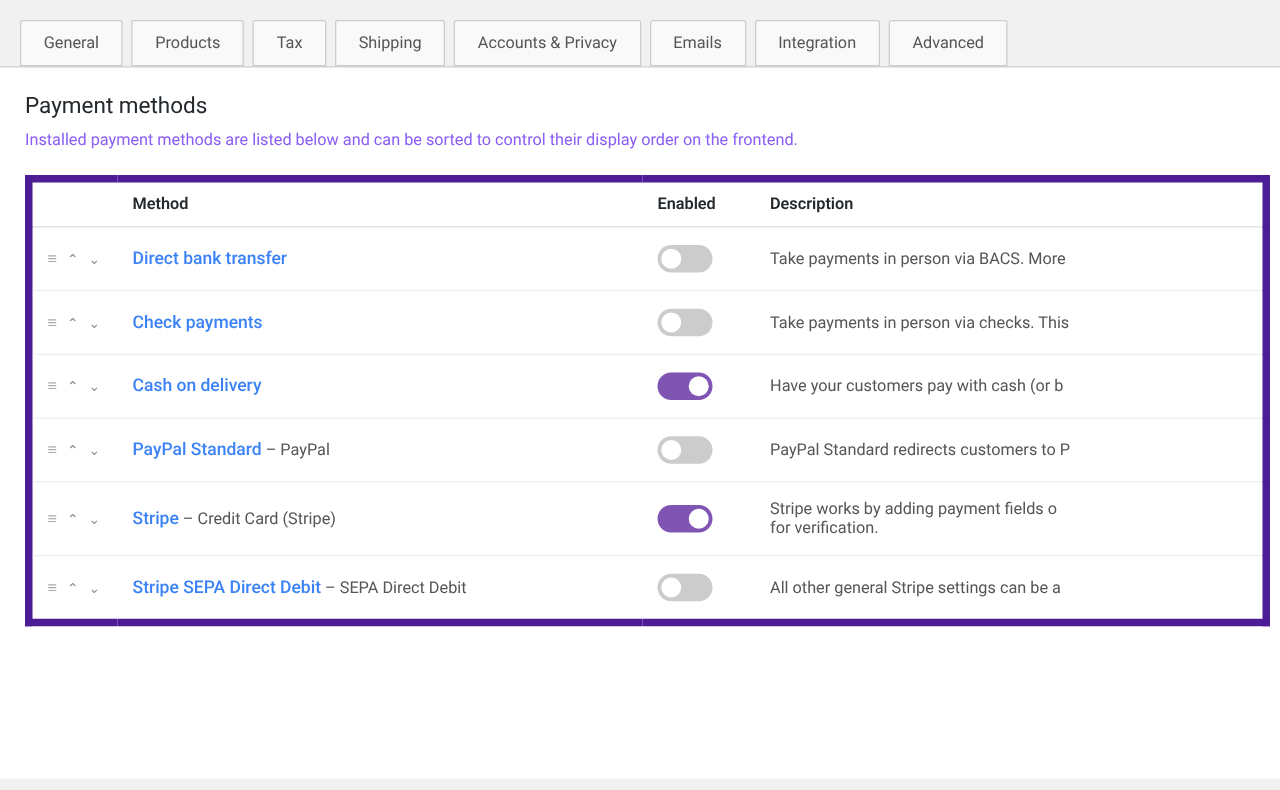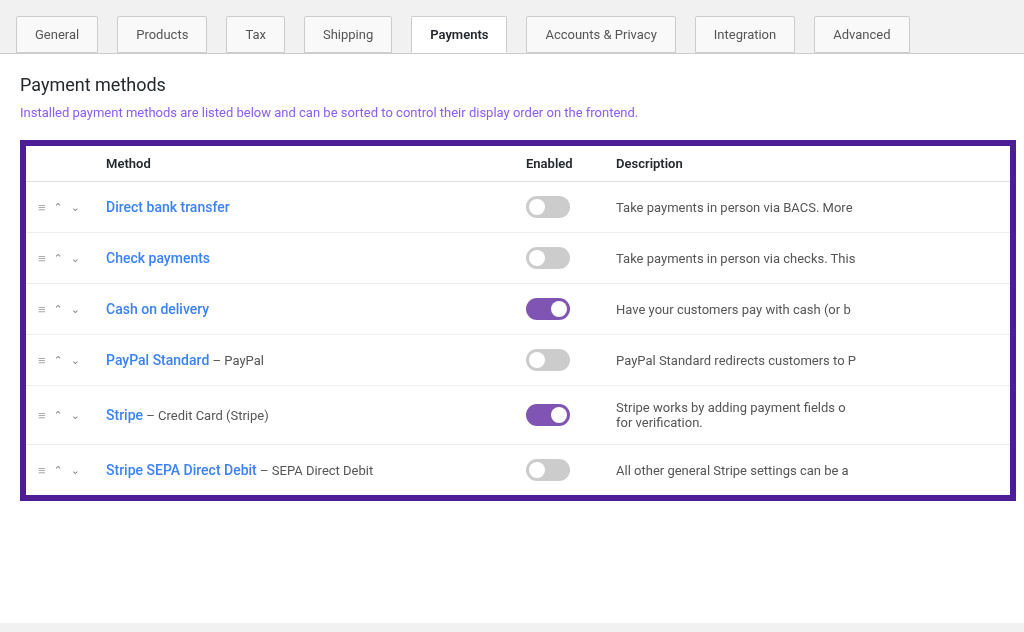--- a/index.html
+++ b/index.html
@@ -6,21 +6,21 @@
     body {
       font-family: -apple-system, BlinkMacSystemFont, "Segoe UI", Roboto, sans-serif;
       font-size: 13px;
       background: #f1f1f1;
       color: #333;
     }
     .tabs-container {
       background: #f1f1f1;
       padding: 16px 16px 0 16px;
       display: flex;
-      gap: 16px;
+      gap: 4px;
     }
     .tab {
       padding: 10px 18px;
       border: 1px solid #ccc;
       background: #f9f9f9;
       cursor: pointer;
       font-size: 13px;
       color: #555;
       margin-right: 3px;
       border-bottom: 1px solid #ccc;
@@ -141,22 +141,22 @@
     }
   </style>
 </head>
 <body>
 
 <div class="tabs-container" id="tabs-nav">
     <div class="tab">General</div>
     <div class="tab">Products</div>
     <div class="tab">Tax</div>
     <div class="tab">Shipping</div>
-    <div class="tab active">Payments</div>
     <div class="tab">Accounts &amp; Privacy</div>
+    <div class="tab">Emails</div>
     <div class="tab">Integration</div>
     <div class="tab">Advanced</div>
   </div>
 
 <div class="content-area">
   <h2 class="page-title">Payment methods</h2>
   <p class="page-description">Installed payment methods are listed below and can be sorted to control their display order on the frontend.</p>
 
   <table class="payment-table">
     <thead>

